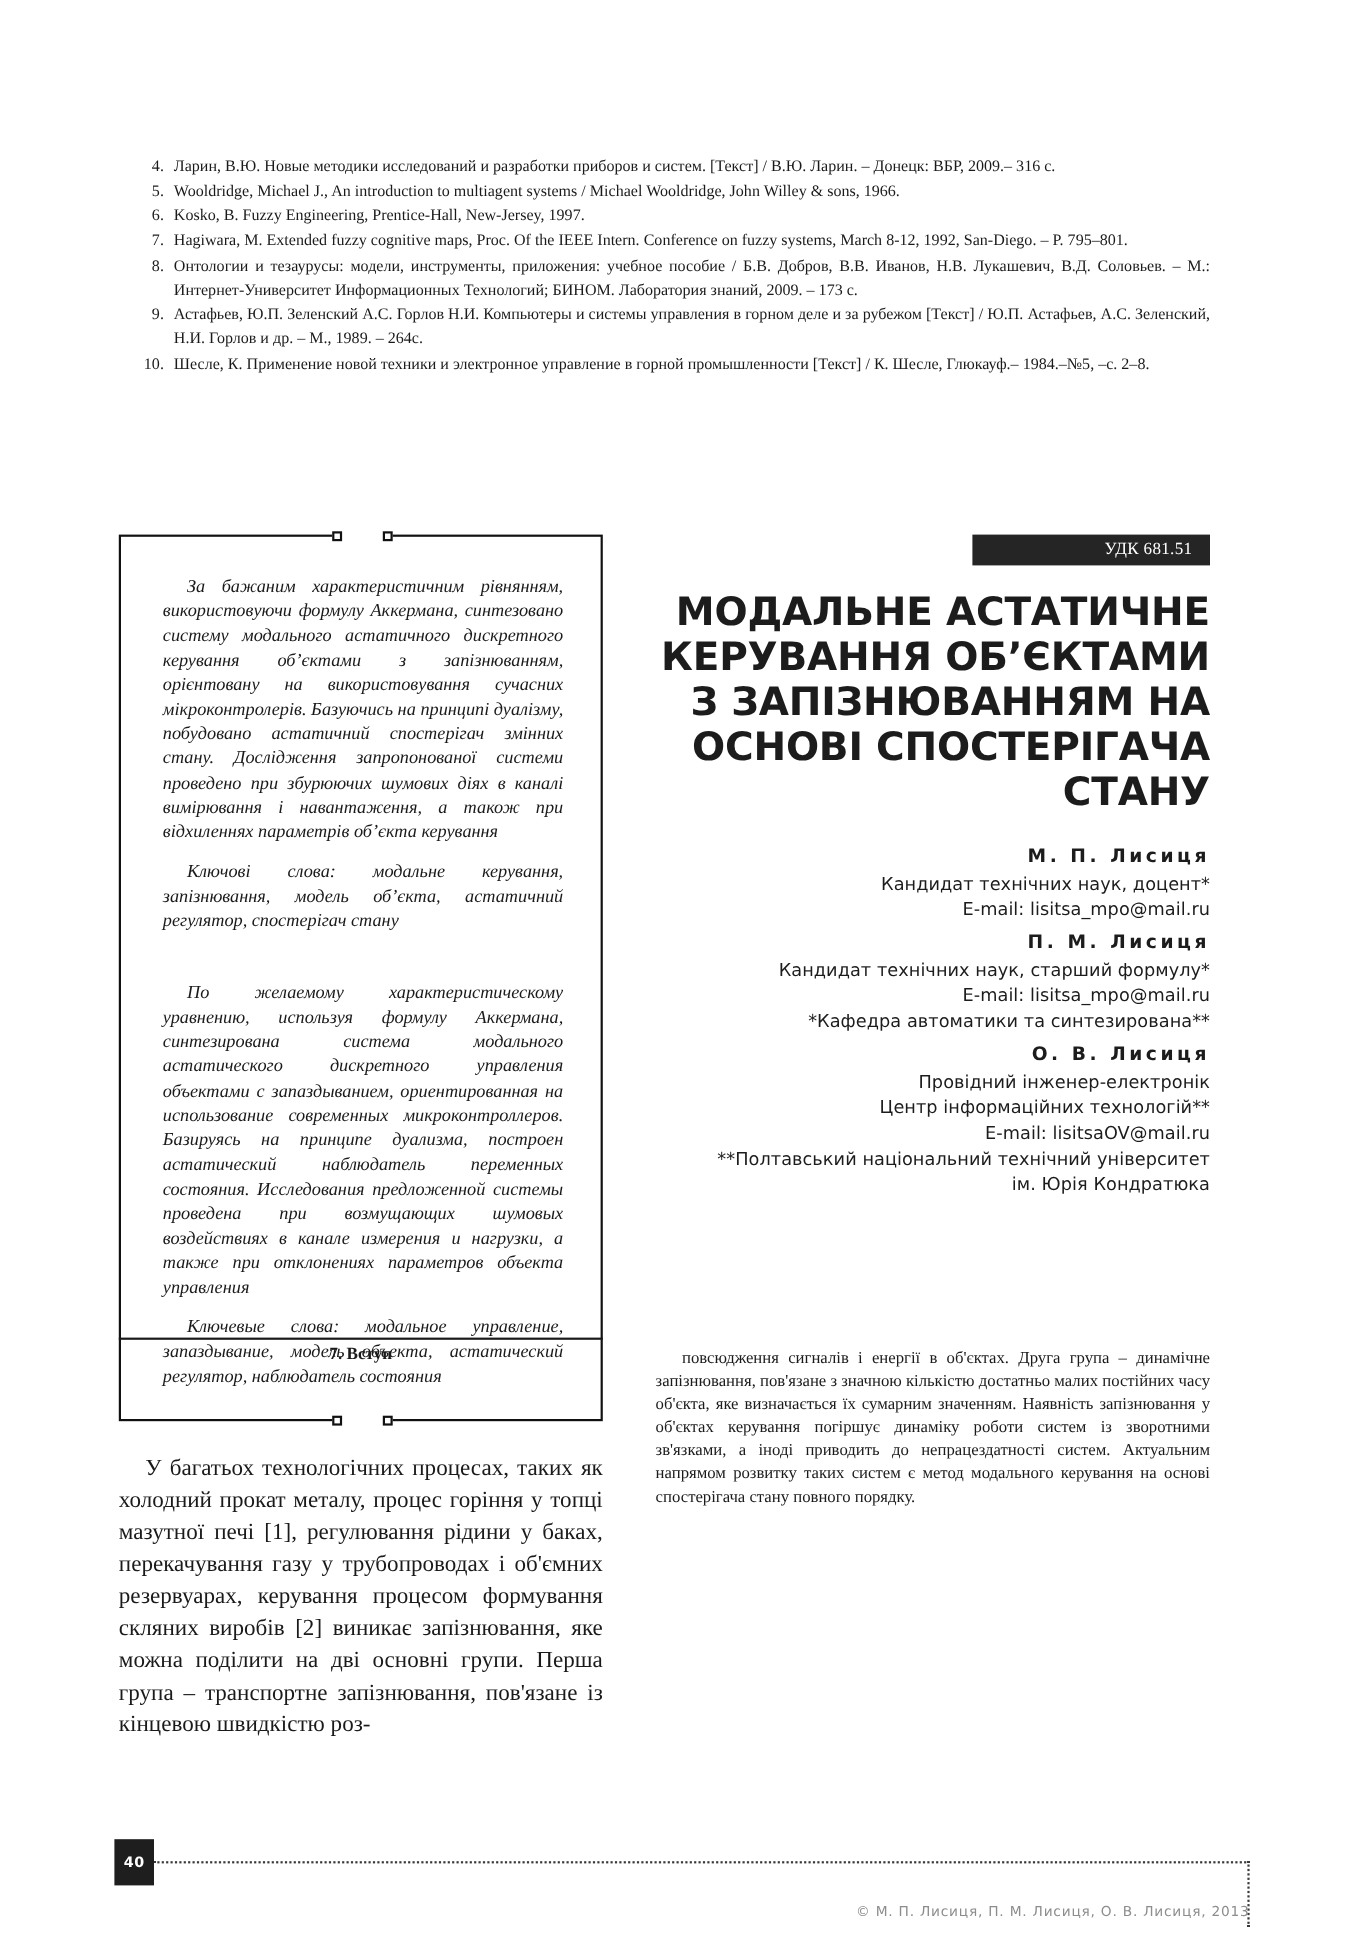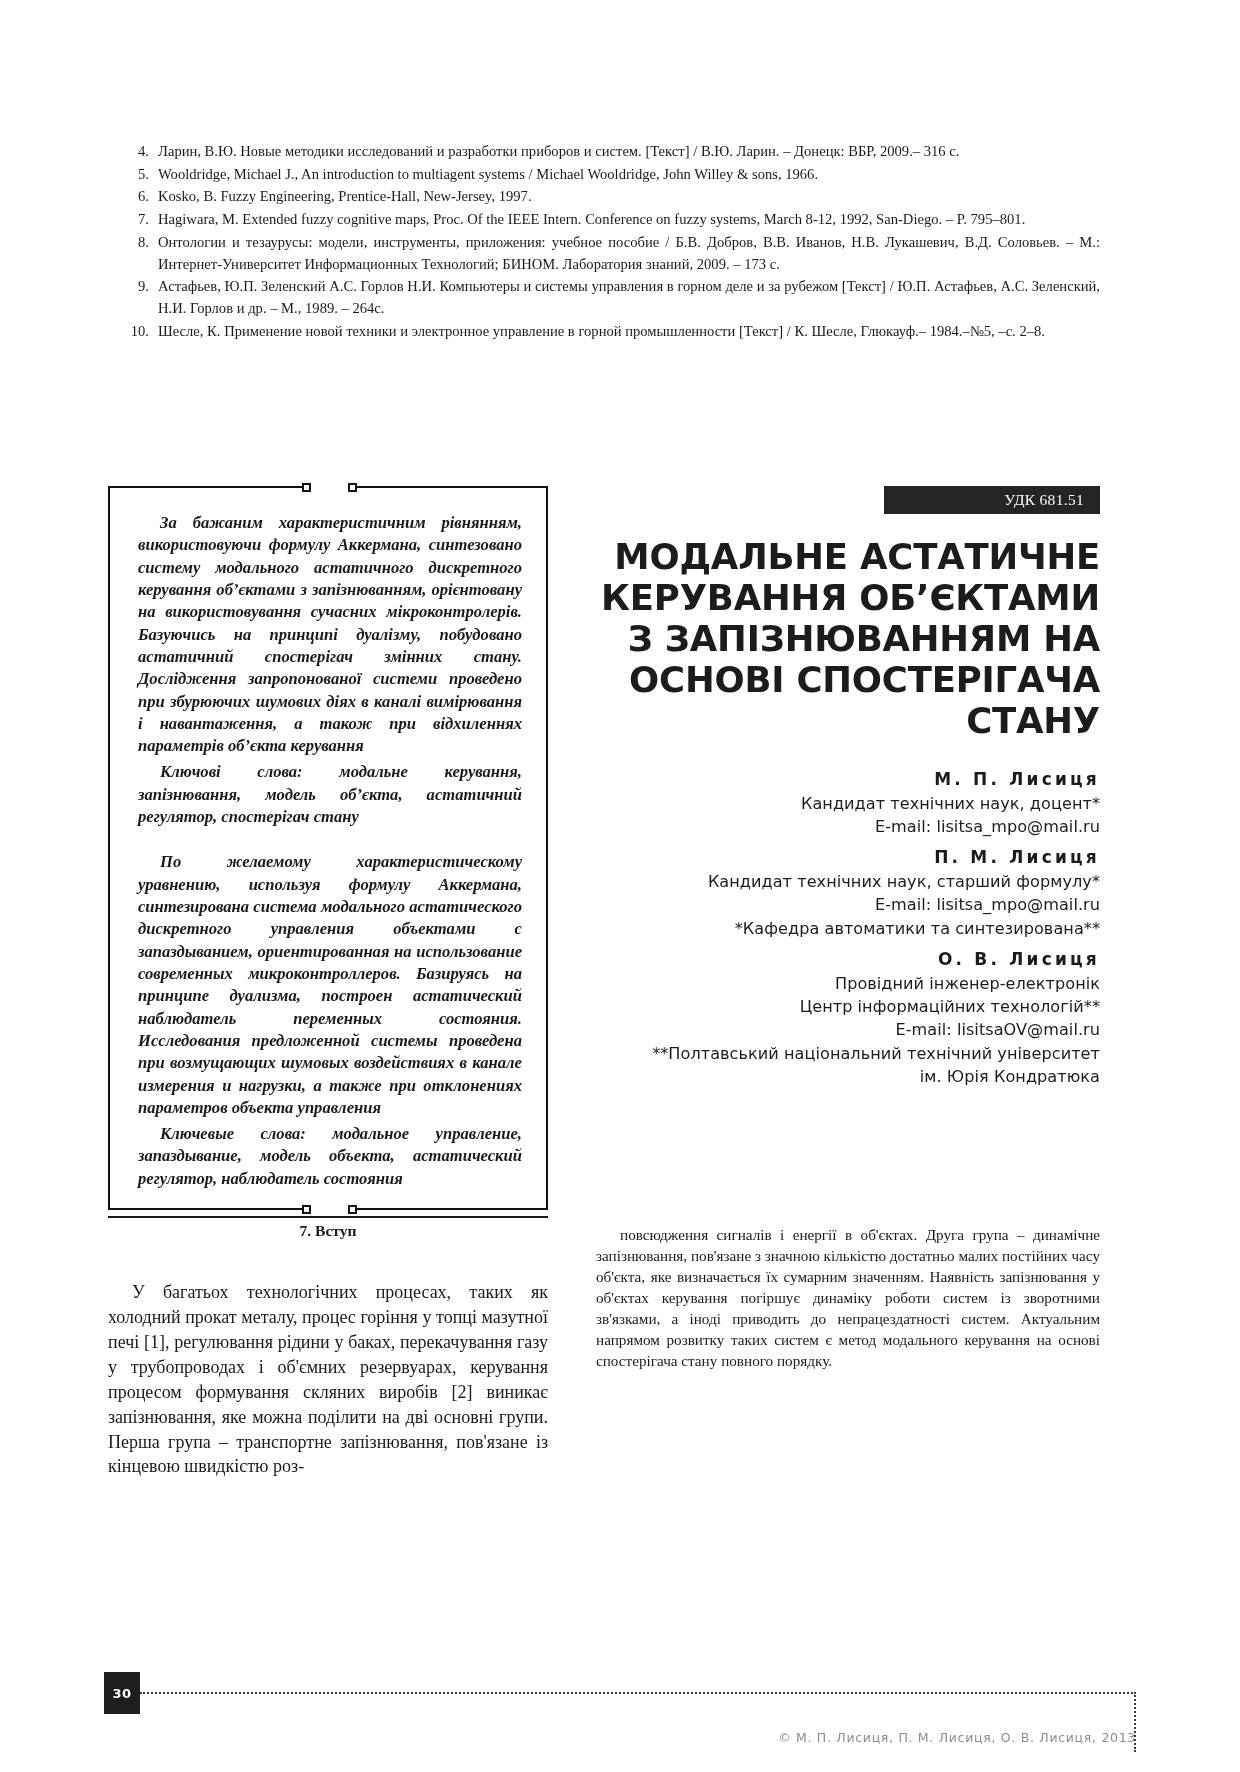--- a/index.html
+++ b/index.html
@@ -100,28 +100,28 @@
     background: #fff;
     box-sizing: border-box;
   }
   .sq.t-l { top: -5.5px; left: 192px; }
   .sq.t-r { top: -5.5px; left: 238px; }
   .sq.b-l { bottom: -5.5px; left: 192px; }
   .sq.b-r { bottom: -5.5px; left: 238px; }
 
   .abs-p {
     font-family: "Liberation Serif", serif;
-    font-weight: bold;
+    font-weight: normal;
     font-style: italic;
     font-size: 16.6px;
     line-height: 1.345;
     text-align: justify;
     text-justify: inter-word;
     text-indent: 22px;
-    margin: 4px;
+    margin: 14px;
   }
   .abs-p + .abs-p { margin-top: 0px; }
   .abs-gap { height: 15px; }
 
   
   .rightcol {
     position: absolute;
     top: 486px;
     left: 596px;
     width: 504px;
@@ -181,24 +181,24 @@
     position: absolute;
     top: 1216px;
     left: 108px;
     width: 440px;
     height: 1.6px;
     background: #1a1a1a;
   }
 
   .col-left {
     position: absolute;
-    top: 1280px;
+    top: 1320px;
     left: 108px;
     width: 440px;
-    font-size: 18px;
+    font-size: 21px;
     line-height: 1.385;
     text-align: justify;
     text-justify: inter-word;
   }
   .col-right {
     position: absolute;
     top: 1224px;
     left: 596px;
     width: 504px;
     font-size: 15.2px;
@@ -333,18 +333,18 @@
   <div class="sec-rule"></div>
   <div class="sec-head">7. Вступ</div>
 
   <div class="col-left">
     <p>У багатьох технологічних процесах, таких як холодний прокат металу, процес горіння у топці мазутної печі [1], регулювання рідини у баках, перекачування газу у трубопроводах і об'ємних резервуарах, керування процесом формування скляних виробів [2] виникає запізнювання, яке можна поділити на дві основні групи. Перша група – транспортне запізнювання, пов'язане із кінцевою швидкістю роз-</p>
   </div>
   <div class="col-right">
     <p>повсюдження сигналів і енергії в об'єктах. Друга група – динамічне запізнювання, пов'язане з значною кількістю достатньо малих постійних часу об'єкта, яке визначається їх сумарним значенням. Наявність запізнювання у об'єктах керування погіршує динаміку роботи систем із зворотними зв'язками, а іноді приводить до непрацездатності систем. Актуальним напрямом розвитку таких систем є метод модального керування на основі спостерігача стану повного порядку.</p>
   </div>
 
-  <div class="pagenum">30</div>
+  <div class="pagenum">40</div>
   <div class="footer-rule"></div>
   <div class="footer-rule-down"></div>
   <div class="copyright">© М. П. Лисиця, П. М. Лисиця, О. В. Лисиця, 2013</div>
 
 </div>
 
 </body></html>

